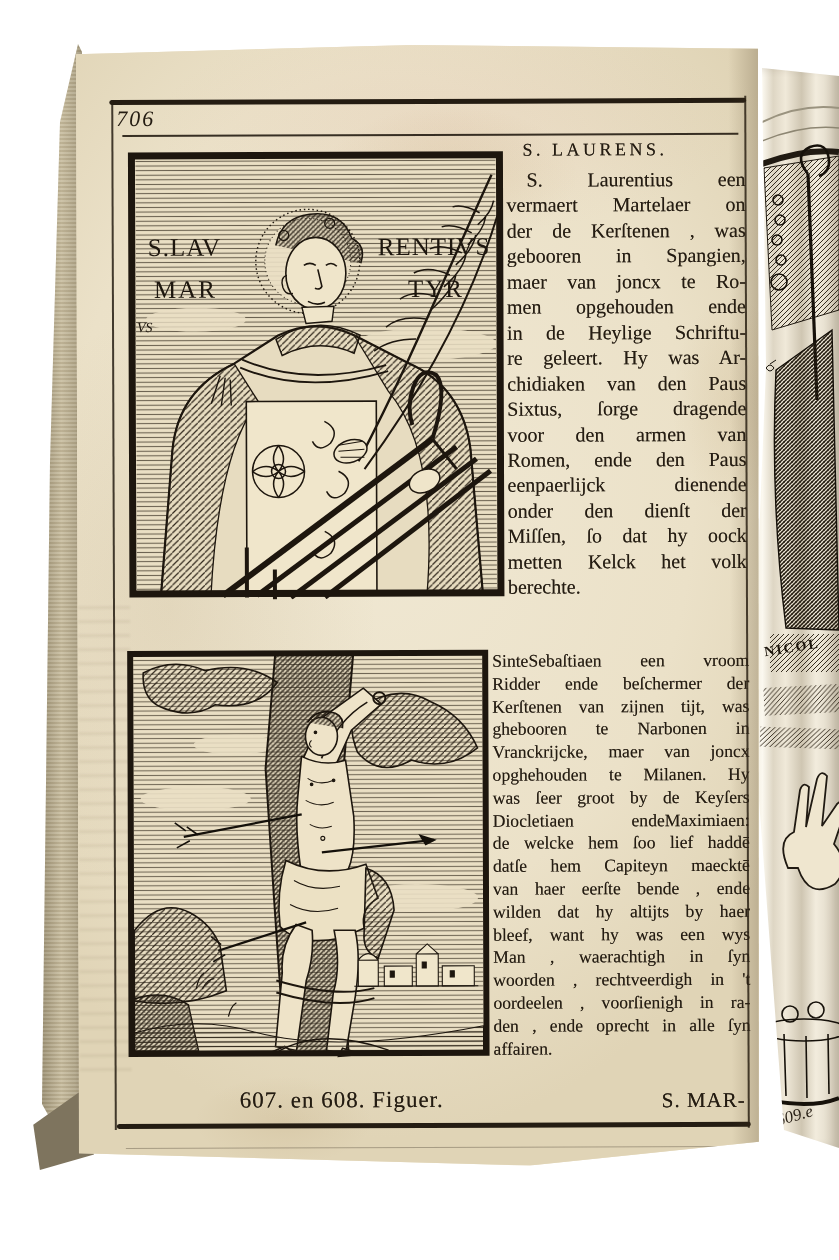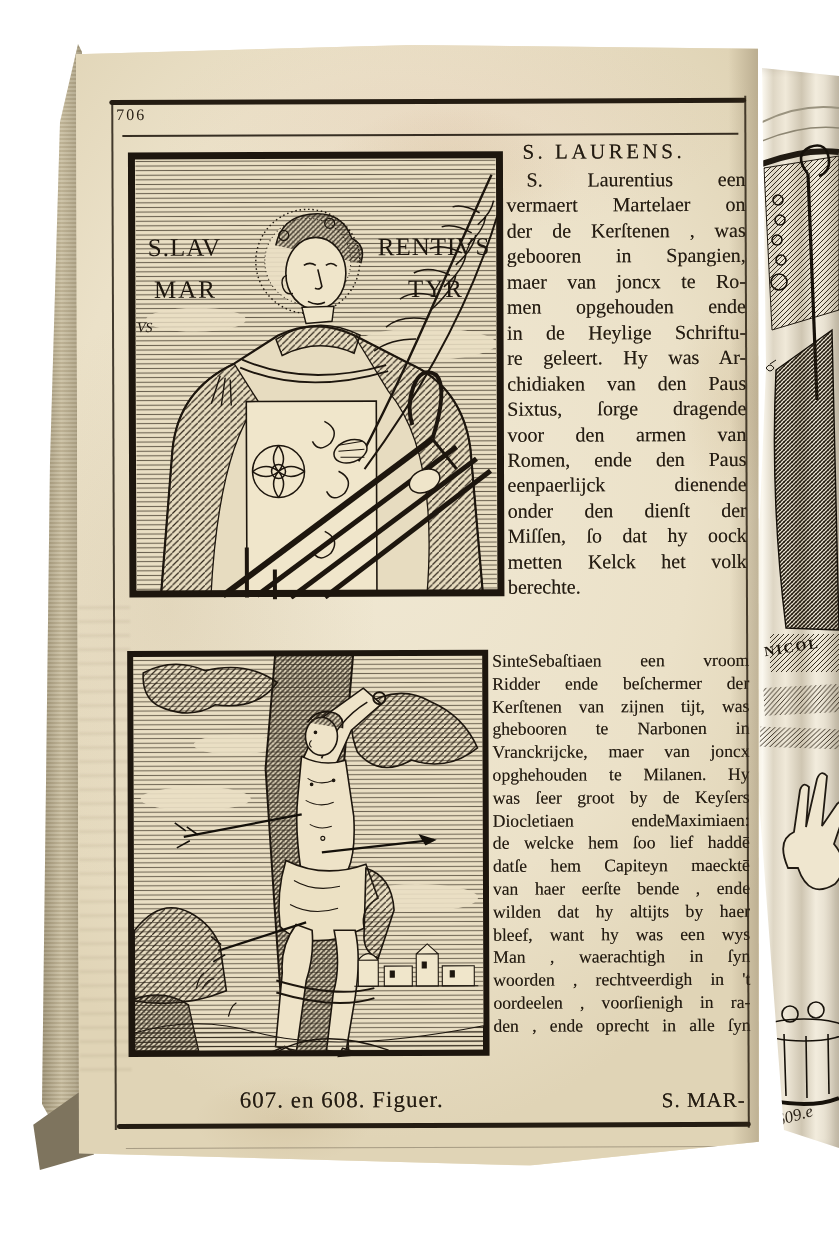--- a/index.html
+++ b/index.html
@@ -35,24 +35,24 @@
 
   
   .rule{position:absolute;background:#241c12;}
   .rule-top{left:39px;top:54px;width:637px;height:5px;border-radius:3px;}
   .rule-under-folio{left:52px;top:89px;width:616px;height:2px;opacity:.9;}
   .rule-left{left:41px;top:54px;width:2px;height:1030px;opacity:.85;}
   .rule-right{left:674px;top:52px;width:2px;height:1032px;opacity:.85;}
   .rule-bottom{left:43px;top:1078px;width:634px;height:5px;border-radius:3px;}
   .rule-faint{left:52px;top:1102px;width:600px;height:1px;opacity:.30;}
 
-  .folio{position:absolute;left:46px;top:60px;font-size:16px;letter-spacing:2px;}
-
-  
-  .heading{position:absolute;font-size:21px;letter-spacing:3.5px;white-space:nowrap;
+  .folio{position:absolute;left:46px;top:60px;font-size:22px;font-style:italic;letter-spacing:2px;}
+
+  
+  .heading{position:absolute;font-size:18px;letter-spacing:3.5px;white-space:nowrap;
            text-shadow:0 0 .5px rgba(36,28,18,.7);}
   .h-laurens{left:452px;top:95px;}
   .h-sebastiaen{left:422px;top:576px;}
   .col{position:absolute;text-shadow:0 0 .45px rgba(36,28,18,.6);}
   .col-laurens{left:436px;top:123px;width:239px;font-size:20px;line-height:25.45px;}
   .col-sebastiaen{left:420px;top:605px;width:257px;font-size:17.6px;line-height:22.8px;}
   .tline{text-align:justify;text-align-last:justify;white-space:normal;}
   .tline.first{text-indent:20px;}
   .tline.last{text-align-last:left;}
 
@@ -295,20 +295,21 @@
       <div class="tline">Diocletiaen endeMaximiaen:</div>
       <div class="tline">de welcke hem ſoo lief haddē</div>
       <div class="tline">datſe hem Capiteyn maecktē</div>
       <div class="tline">van haer eerſte bende , ende</div>
       <div class="tline">wilden dat hy altijts by haer</div>
       <div class="tline">bleef, want hy was een wys</div>
       <div class="tline">Man , waerachtigh in ſyn</div>
       <div class="tline">woorden , rechtveerdigh in 't</div>
       <div class="tline">oordeelen , voorſienigh in ra-</div>
       <div class="tline">den , ende oprecht in alle ſyn</div>
+      <div class="tline last">affairen.</div>
     </div>
 
     <div class="caption">607. en 608. Figuer.</div>
     <div class="catchword">S. MAR-</div>
 
     <div class="rule rule-bottom"></div>
     <div class="rule rule-faint"></div>
     <div class="gutter-shade"></div>
   </div>
 

